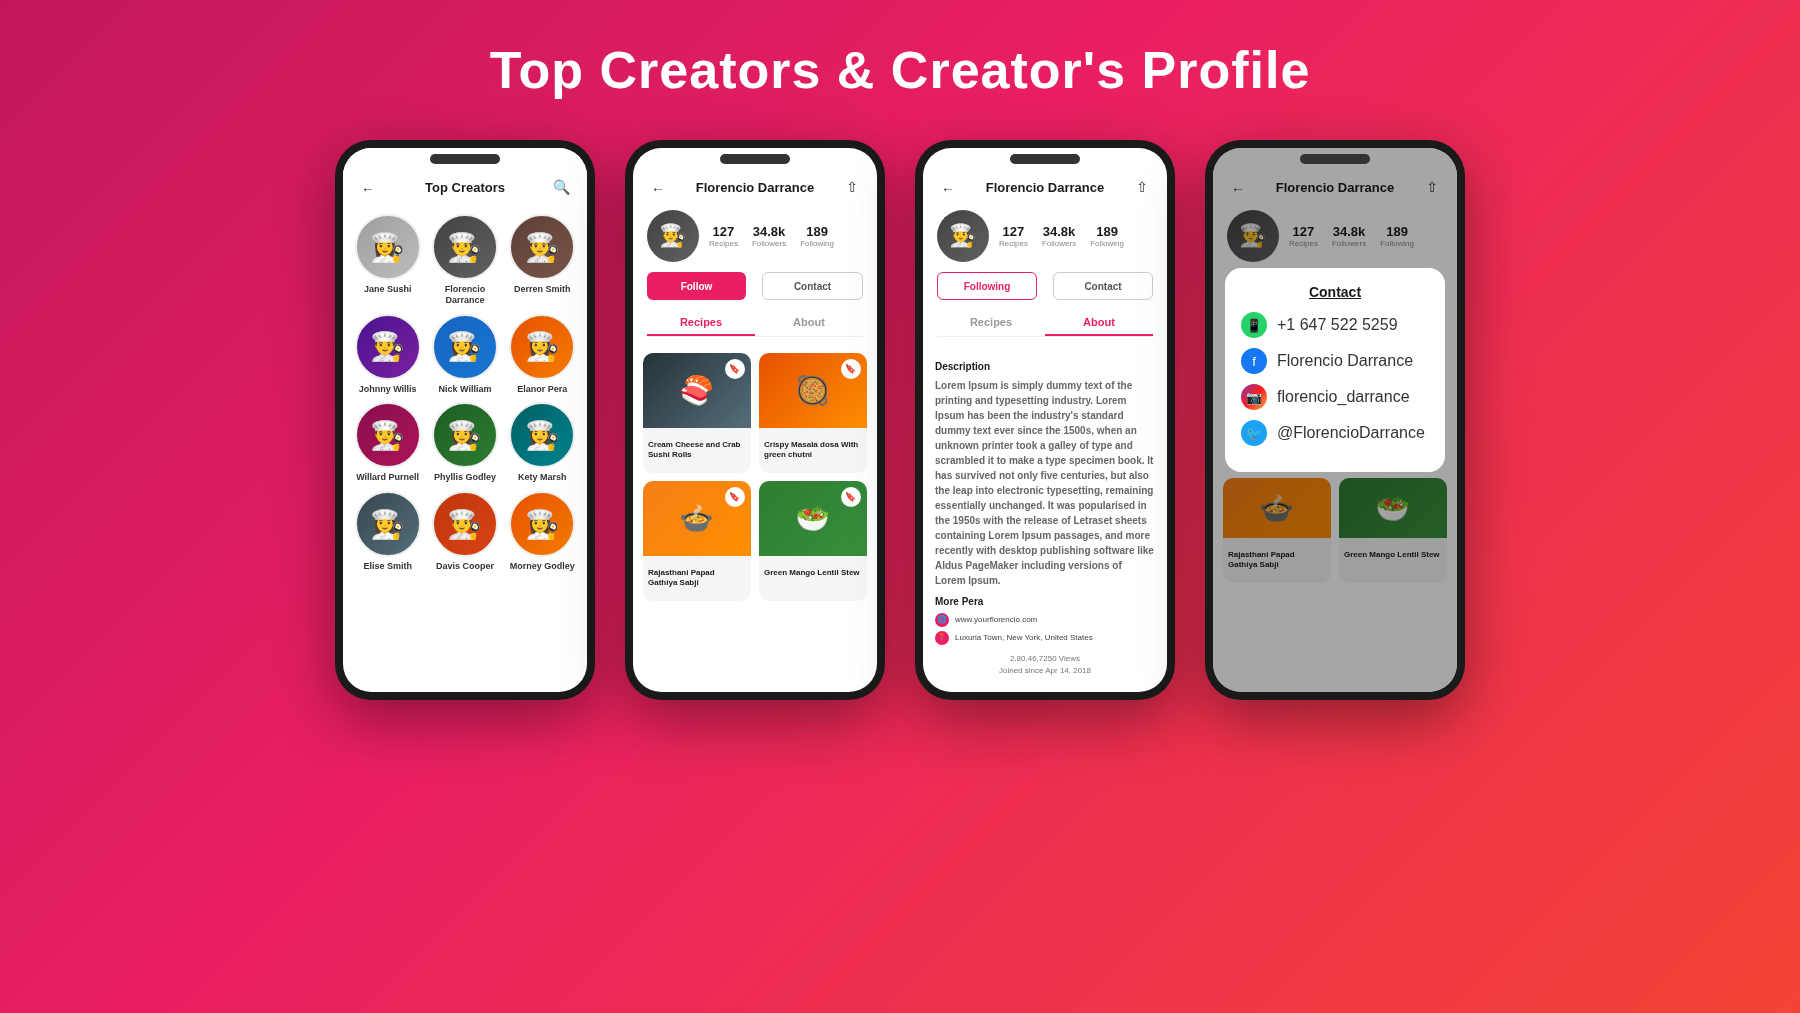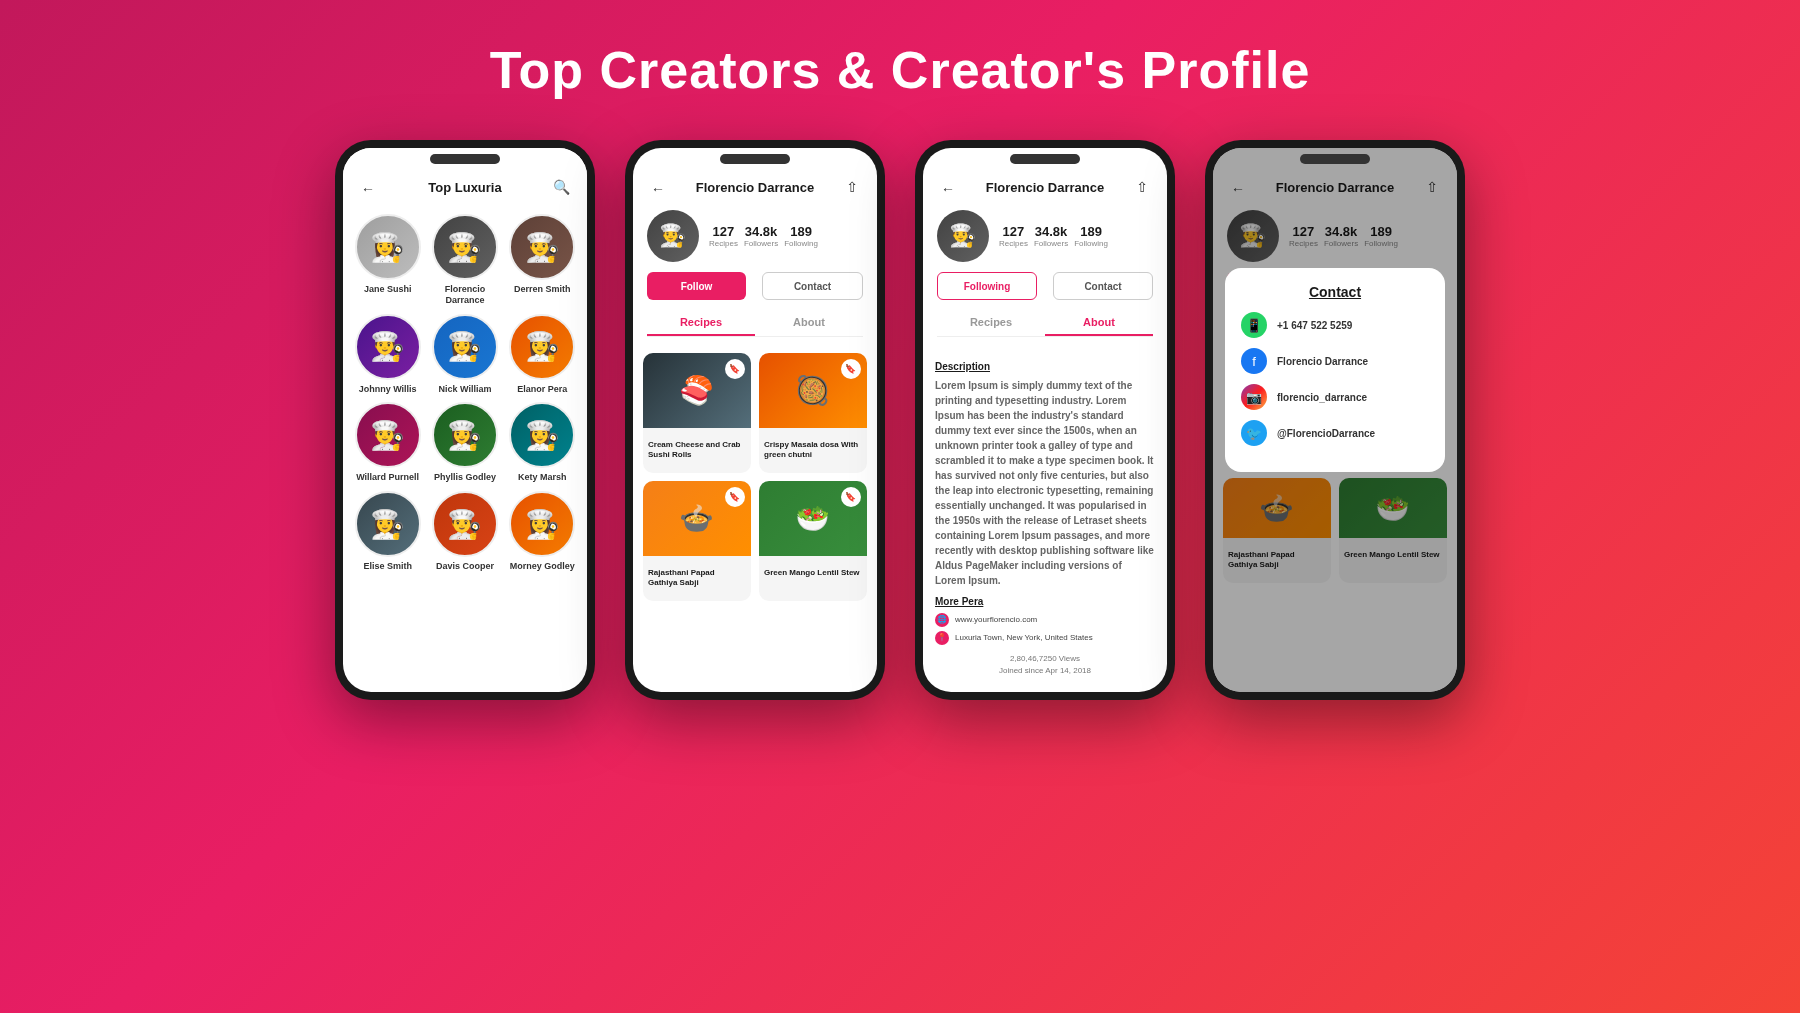--- a/index.html
+++ b/index.html
@@ -178,21 +178,21 @@
       background: linear-gradient(135deg, #424242, #616161);
       display: flex;
       align-items: center;
       justify-content: center;
       font-size: 22px;
       color: white;
       flex-shrink: 0;
     }
     .profile-stats {
       display: flex;
-      gap: 6px;
+      gap: 14px;
     }
     .stat-item {
       display: flex;
       flex-direction: column;
       align-items: center;
     }
     .stat-num {
       font-size: 13px;
       font-weight: 700;
       color: #1a1a1a;
@@ -311,21 +311,20 @@
       font-size: 8px;
       color: #555;
       line-height: 1.5;
     }
     .about-section-title {
       font-size: 10px;
       font-weight: 700;
       color: #1a1a1a;
       margin-bottom: 4px;
       margin-top: 6px;
-      text-decoration: underline;
     }
     .about-desc {
       font-size: 10px;
       color: #666;
       line-height: 1.5;
       margin-bottom: 6px;
       font-weight: bold;
     }
     .more-info-item {
       display: flex;
@@ -380,37 +379,37 @@
       justify-content: center;
       font-size: 13px;
       color: white;
       flex-shrink: 0;
     }
     .icon-whatsapp { background: #25d366; }
     .icon-facebook { background: #1877f2; }
     .icon-instagram { background: linear-gradient(135deg, #833ab4, #fd1d1d, #fcb045); }
     .icon-twitter { background: #1da1f2; }
     .contact-text {
-      font-size: 10px;
+      font-size: 16px;
       color: #333;
-      font-weight: 700;
+      font-weight: 400;
     }
   </style>
 </head>
 <body>
 
 <h1 class="page-title">Top Creators &amp; Creator's Profile</h1>
 
 <div class="phones-row">
 
   <div class="phone">
     <div class="phone-screen">
       <div class="phone-header">
         <div class="icon-btn">←</div>
-        <span class="phone-header-title">Top Luxuria</span>
+        <span class="phone-header-title">Top Creators</span>
         <div class="icon-btn">🔍</div>
       </div>
       <div class="creators-grid">
         <div class="creator-item">
           <div class="creator-avatar av1">
               <div class="avatar-figure">👩‍🍳</div>
             </div>
           <span class="creator-name">Jane Sushi</span>
         </div>
         <div class="creator-item">

